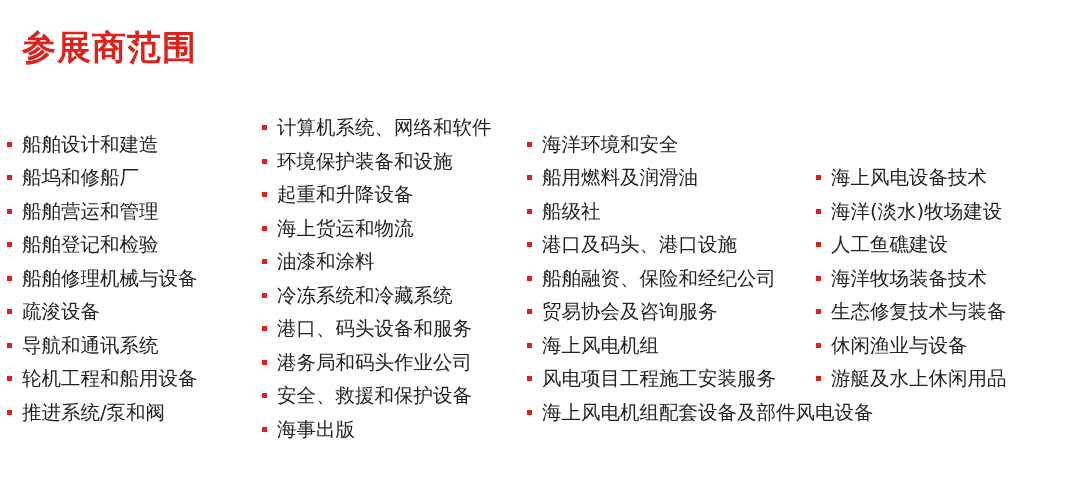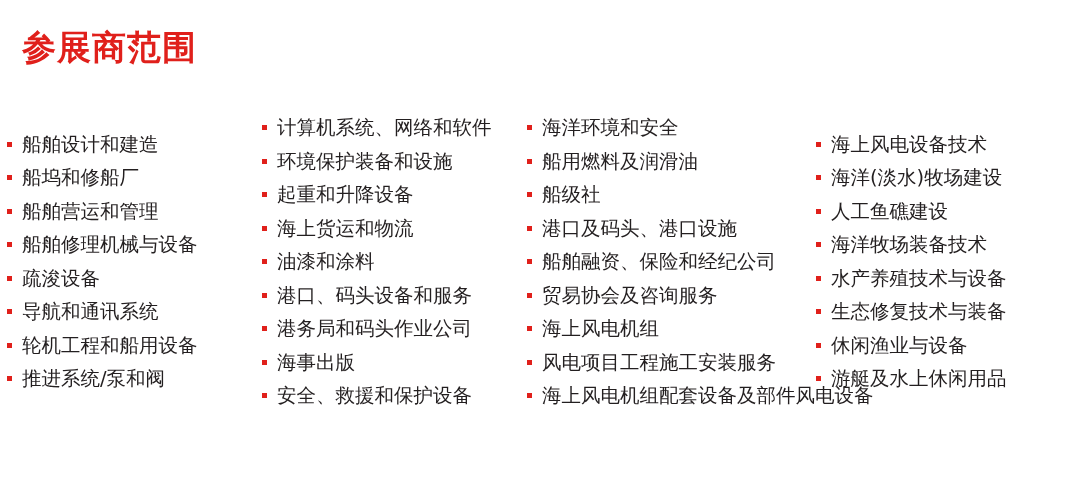--- a/index.html
+++ b/index.html
@@ -86,41 +86,41 @@
 
   <div class="title">参展商范围</div>
 
   <div class="columns">
 
     <div class="col col-1">
       <ul class="list">
         <li><span class="bullet"></span><span class="txt">船舶设计和建造</span></li>
         <li><span class="bullet"></span><span class="txt">船坞和修船厂</span></li>
         <li><span class="bullet"></span><span class="txt">船舶营运和管理</span></li>
-        <li><span class="bullet"></span></li>
+        <li><span class="bullet"></span><span class="txt">船舶登记和检验</span></li>
         <li><span class="bullet"></span><span class="txt">船舶修理机械与设备</span></li>
         <li><span class="bullet"></span><span class="txt">疏浚设备</span></li>
         <li><span class="bullet"></span><span class="txt">导航和通讯系统</span></li>
         <li><span class="bullet"></span><span class="txt">轮机工程和船用设备</span></li>
         <li><span class="bullet"></span><span class="txt">推进系统/泵和阀</span></li>
       </ul>
     </div>
 
     <div class="col col-2">
       <ul class="list">
         <li><span class="bullet"></span><span class="txt">计算机系统、网络和软件</span></li>
         <li><span class="bullet"></span><span class="txt">环境保护装备和设施</span></li>
         <li><span class="bullet"></span><span class="txt">起重和升降设备</span></li>
         <li><span class="bullet"></span><span class="txt">海上货运和物流</span></li>
         <li><span class="bullet"></span><span class="txt">油漆和涂料</span></li>
-        <li><span class="bullet"></span></li>
+        <li><span class="bullet"></span><span class="txt">冷冻系统和冷藏系统</span></li>
         <li><span class="bullet"></span><span class="txt">港口、码头设备和服务</span></li>
         <li><span class="bullet"></span><span class="txt">港务局和码头作业公司</span></li>
+        <li><span class="bullet"></span><span class="txt">安全、救援和保护设备</span></li>
         <li><span class="bullet"></span><span class="txt">海事出版</span></li>
-        <li><span class="bullet"></span><span class="txt">安全、救援和保护设备</span></li>
       </ul>
     </div>
 
     <div class="col col-3">
       <ul class="list">
         <li><span class="bullet"></span><span class="txt">海洋环境和安全</span></li>
         <li><span class="bullet"></span><span class="txt">船用燃料及润滑油</span></li>
         <li><span class="bullet"></span><span class="txt">船级社</span></li>
         <li><span class="bullet"></span><span class="txt">港口及码头、港口设施</span></li>
         <li><span class="bullet"></span><span class="txt">船舶融资、保险和经纪公司</span></li>
@@ -131,21 +131,20 @@
         <li class="wide"><span class="bullet"></span><span class="txt">海上风电机组配套设备及部件风电设备</span></li>
       </ul>
     </div>
 
     <div class="col col-4">
       <ul class="list">
         <li><span class="bullet"></span><span class="txt">海上风电设备技术</span></li>
         <li><span class="bullet"></span><span class="txt">海洋(淡水)牧场建设</span></li>
         <li><span class="bullet"></span><span class="txt">人工鱼礁建设</span></li>
         <li><span class="bullet"></span><span class="txt">海洋牧场装备技术</span></li>
-        <li><span class="bullet"></span><span class="txt">水产养殖技术与设备</span></li>
         <li><span class="bullet"></span><span class="txt">生态修复技术与装备</span></li>
         <li><span class="bullet"></span><span class="txt">休闲渔业与设备</span></li>
         <li><span class="bullet"></span><span class="txt">游艇及水上休闲用品</span></li>
       </ul>
     </div>
 
   </div>
 </div>
 
 </body></html>

